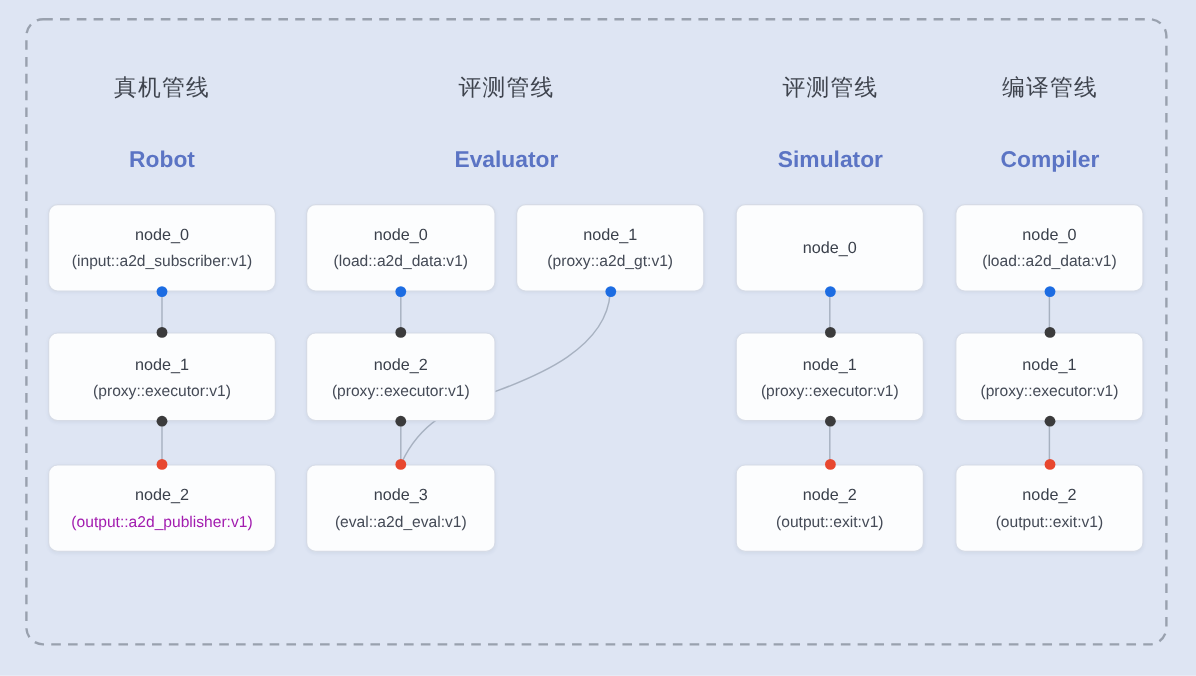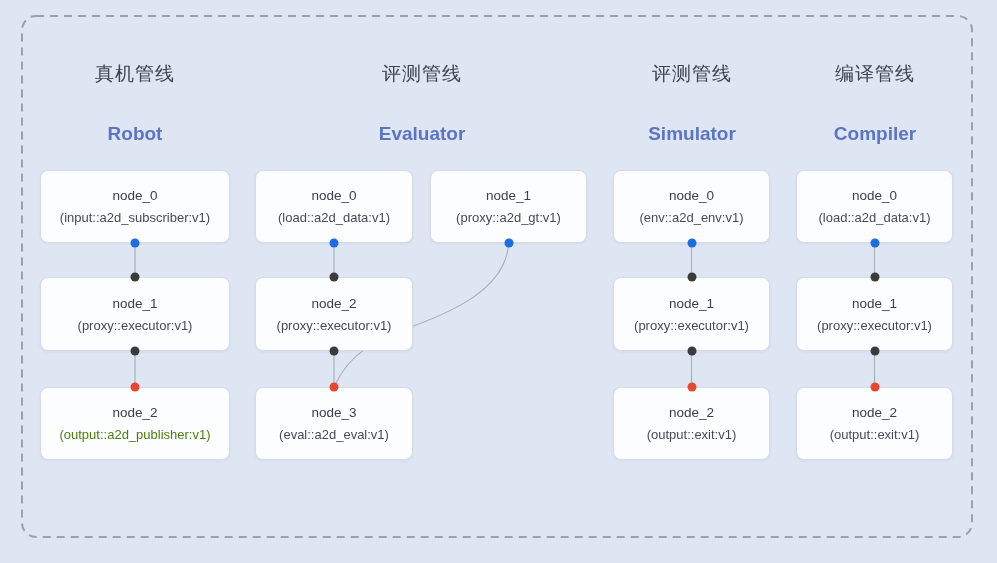--- a/index.html
+++ b/index.html
@@ -117,21 +117,21 @@
       </div>
       <div class="dot" style="left: 135px; top: 243px; background: rgb(28, 108, 226);"></div>
       <div class="node" style="left: 40px; top: 277px; width: 190px; height: 74px; background: rgb(252, 253, 254); border-color: rgb(214, 219, 230);">
         <div class="t1" style="color: rgb(58, 64, 75);">node_1</div>
         <div class="t2" style="color: rgb(69, 75, 87);">(proxy::executor:v1)</div>
       </div>
       <div class="dot" style="left: 135px; top: 277px; background: rgb(59, 59, 60);"></div>
       <div class="dot" style="left: 135px; top: 351px; background: rgb(59, 59, 60);"></div>
       <div class="node" style="left: 40px; top: 387px; width: 190px; height: 73px; background: rgb(252, 253, 254); border-color: rgb(214, 219, 230);">
         <div class="t1" style="color: rgb(58, 64, 75);">node_2</div>
-        <div class="t2" style="color: #4d7c0f;">(output::a2d_publisher:v1)</div>
+        <div class="t2" style="color: #a21caf;">(output::a2d_publisher:v1)</div>
       </div>
       <div class="dot" style="left: 135px; top: 387px; background: rgb(232, 71, 47);"></div>
       <div class="node" style="left: 255px; top: 170px; width: 158px; height: 73px; background: rgb(252, 253, 254); border-color: rgb(214, 219, 230);">
         <div class="t1" style="color: rgb(58, 64, 75);">node_0</div>
         <div class="t2" style="color: rgb(69, 75, 87);">(load::a2d_data:v1)</div>
       </div>
       <div class="dot" style="left: 334px; top: 243px; background: rgb(28, 108, 226);"></div>
       <div class="node" style="left: 430px; top: 170px; width: 157px; height: 73px; background: rgb(252, 253, 254); border-color: rgb(214, 219, 230);">
         <div class="t1" style="color: rgb(58, 64, 75);">node_1</div>
         <div class="t2" style="color: rgb(69, 75, 87);">(proxy::a2d_gt:v1)</div>
@@ -143,21 +143,20 @@
       </div>
       <div class="dot" style="left: 334px; top: 277px; background: rgb(59, 59, 60);"></div>
       <div class="dot" style="left: 334px; top: 351px; background: rgb(59, 59, 60);"></div>
       <div class="node" style="left: 255px; top: 387px; width: 158px; height: 73px; background: rgb(252, 253, 254); border-color: rgb(214, 219, 230);">
         <div class="t1" style="color: rgb(58, 64, 75);">node_3</div>
         <div class="t2" style="color: rgb(69, 75, 87);">(eval::a2d_eval:v1)</div>
       </div>
       <div class="dot" style="left: 334px; top: 387px; background: rgb(232, 71, 47);"></div>
       <div class="node" style="left: 613px; top: 170px; width: 157px; height: 73px; background: rgb(252, 253, 254); border-color: rgb(214, 219, 230);">
         <div class="t1" style="color: rgb(58, 64, 75);">node_0</div>
-        <div class="t2" style="color: rgb(69, 75, 87);">(env::a2d_env:v1)</div>
       </div>
       <div class="dot" style="left: 691.5px; top: 243px; background: rgb(28, 108, 226);"></div>
       <div class="node" style="left: 613px; top: 277px; width: 157px; height: 74px; background: rgb(252, 253, 254); border-color: rgb(214, 219, 230);">
         <div class="t1" style="color: rgb(58, 64, 75);">node_1</div>
         <div class="t2" style="color: rgb(69, 75, 87);">(proxy::executor:v1)</div>
       </div>
       <div class="dot" style="left: 691.5px; top: 277px; background: rgb(59, 59, 60);"></div>
       <div class="dot" style="left: 691.5px; top: 351px; background: rgb(59, 59, 60);"></div>
       <div class="node" style="left: 613px; top: 387px; width: 157px; height: 73px; background: rgb(252, 253, 254); border-color: rgb(214, 219, 230);">
         <div class="t1" style="color: rgb(58, 64, 75);">node_2</div>

